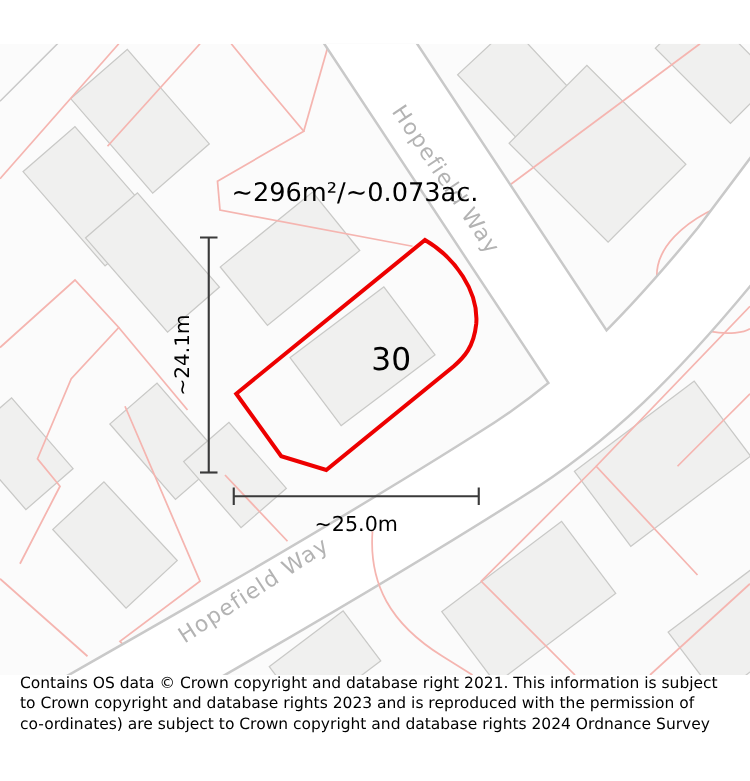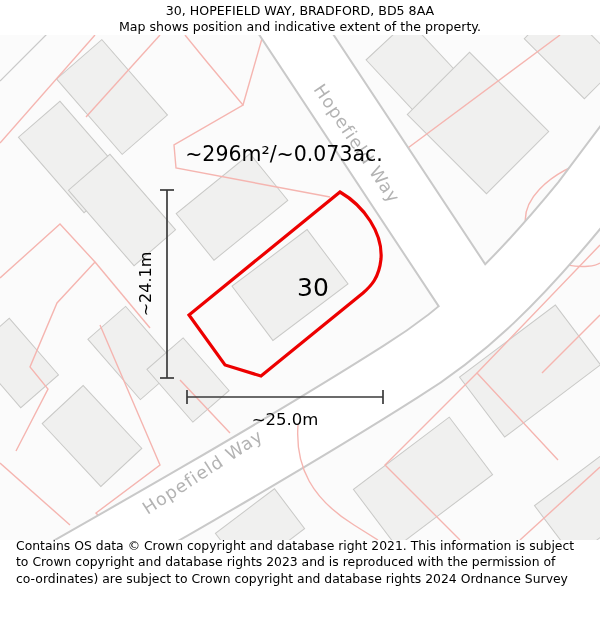--- a/index.html
+++ b/index.html
@@ -18,24 +18,20 @@
   .roadfill{fill:none;stroke:#ffffff;stroke-width:60;}
   .dim{stroke:#3a3a3a;stroke-width:1.7;}
   .maptext{fill:#000;}
   .roadtext{fill:#b3b3b3;letter-spacing:1px;}
 </style>
 </head>
 <body>
 
 <div class="page">
 
-  <div class="header">
-    <div class="title">30, HOPEFIELD WAY, BRADFORD, BD5 8AA</div>
-    <div class="subtitle">Map shows position and indicative extent of the property.</div>
-  </div>
 
   <div class="mapwrap">
     <svg width="600" height="505" viewBox="0 0 600 505">
 
       <rect x="0" y="0" width="600" height="505" fill="#fbfbfb"></rect>
 
       <g>
         <rect class="bld" x="62" y="32" width="100" height="60" transform="rotate(49 112 62)"></rect>
         <rect class="bld" x="22" y="94.5" width="100" height="55" transform="rotate(49 72 122)"></rect>
         <rect class="bld" x="72" y="147.5" width="100" height="55" transform="rotate(49 122 175)"></rect>

